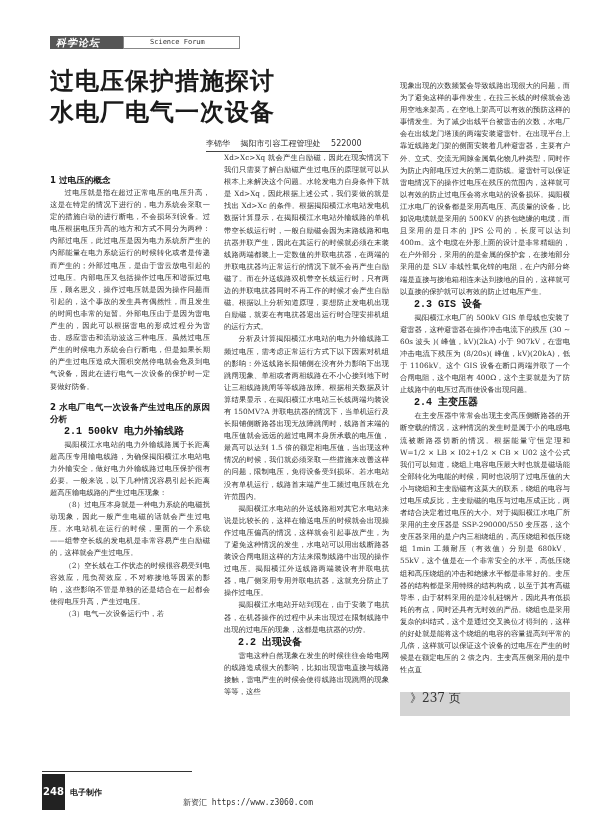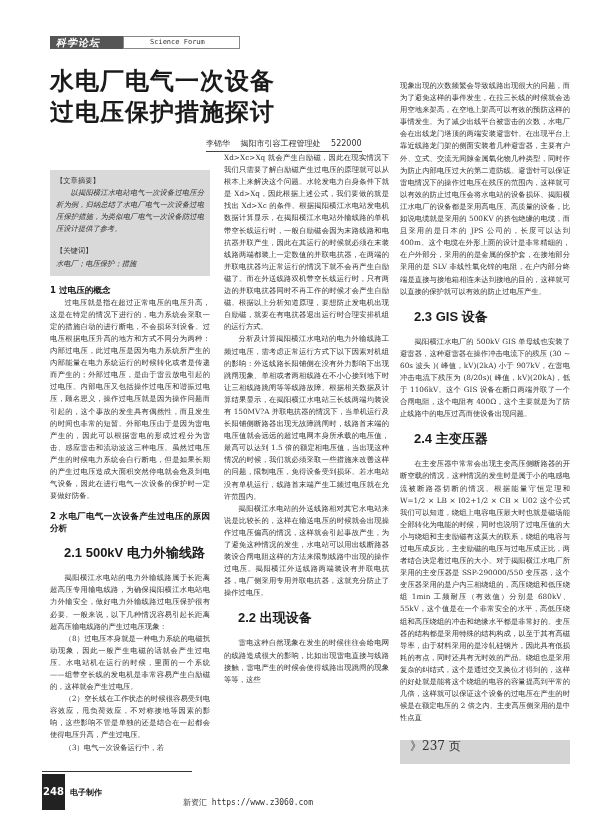--- a/index.html
+++ b/index.html
@@ -16,70 +16,64 @@
             color:#333; border-bottom:1px solid #444; padding-bottom:2px; white-space:nowrap; }
   .byline span { margin-right:8px; }
   .col { position:absolute; font-size:7.3px; line-height:12.1px; color:#333; text-align:justify; }
   .col p { margin:0; text-indent:2em; }
   .col p.noindent { text-indent:0; }
   .abstract { background:#d9d9d9; padding:5px 6px 6px 6px; margin-bottom:8px; font-family:"DejaVu Serif", serif; font-style:italic; }
   .abstract .lbl { font-weight:normal; font-style:normal; }
   .abstract p { margin:0; text-indent:2em; }
   .abstract .kw-gap { height:10px; }
   .h1 { font-family:"DejaVu Sans", sans-serif; font-size:8.6px; font-weight:bold; line-height:12px; color:#1a1a1a; margin:4px 0 1px 0; text-indent:0 !important; }
-  .h2 { font-family:Liberation Sans, sans-serif; font-size:13px; font-weight:bold; line-height:12px; color:#1a1a1a; padding-left:14px; margin:13px 0; }
+  .h2 { font-family:Liberation Mono, monospace; font-size:10px; font-weight:bold; line-height:12px; color:#1a1a1a; padding-left:14px; margin:1px 0; }
   .cont-box { background:#d4d4d4; height:24px; margin-top:16px; padding-left:10px; font-size:12px; line-height:13px; color:#333; }
   .footer-line { position:absolute; left:42px; top:771px; width:150px; height:0; border-top:1px solid #333; }
   .footer { position:absolute; left:42px; top:774px; display:flex; align-items:center; }
   .page-num { background:#222; color:#fff; font-family:"DejaVu Sans", sans-serif; font-size:10px; font-weight:bold; padding:12px 1px; line-height:12px; }
   .mag { font-family:"DejaVu Sans", sans-serif; font-size:8px; font-weight:bold; margin-left:5px; color:#222;text-align:center; }
   .watermark { position:absolute; left:0; width:496px; top:797px; text-align:center; font-family:"DejaVu Sans Mono", monospace;
                font-size:8px; color:#333; }
 </style>
 </head>
 <body>
 
 <div class="header-bar">
   <div class="cat">科学论坛</div>
   <div class="forum">Science Forum</div>
 </div>
 
 <div class="title">
+  <div>过电压保护措施探讨</div>
   <div>水电厂电气一次设备</div>
-  <div>过电压保护措施探讨</div>
 </div>
 
 <div class="byline">
   <span>李锦华</span>
   <span>揭阳市引容工程管理处</span>
   <span style="margin-right:0">522000</span>
 </div>
 
 <div class="col" style="left:50px; top:170px; width:160px;">
-  <div class="abstract">
-    <div class="lbl">【文章摘要】</div>
-    <p>以揭阳横江水电站电气一次设备过电压分析为例，归纳总结了水电厂电气一次设备过电压保护措施，为类似电厂电气一次设备防过电压设计提供了参考。</p>
-    <div class="kw-gap"></div>
-    <div class="lbl">【关键词】</div>
-    <div>水电厂；电压保护；措施</div>
-  </div>
   <div class="h1">1  过电压的概念</div>
   <p>过电压就是指在超过正常电压的电压升高，这是在特定的情况下进行的，电力系统会采取一定的措施自动的进行断电，不会损坏到设备。过电压根据电压升高的地方和方式不同分为两种：内部过电压，此过电压是因为电力系统所产生的内部能量在电力系统运行的时候转化或者是传递而产生的；外部过电压，是由于雷云放电引起的过电压。内部电压又包括操作过电压和谐振过电压，顾名思义，操作过电压就是因为操作问题而引起的，这个事故的发生具有偶然性，而且发生的时间也非常的短暂。外部电压由于是因为雷电产生的，因此可以根据雷电的形成过程分为雷击、感应雷击和流动波这三种电压。虽然过电压产生的时候电力系统会自行断电，但是如果长期的产生过电压造成大面积突然停电就会危及到电气设备，因此在进行电气一次设备的保护时一定要做好防备。</p>
   <div class="h1" style="margin-top:8px">2  水电厂电气一次设备产生过电压的原因分析</div>
   <div class="h2">2.1  500kV 电力外输线路</div>
   <p>揭阳横江水电站的电力外输线路属于长距离超高压专用输电线路，为确保揭阳横江水电站电力外输安全，做好电力外输线路过电压保护很有必要。一般来说，以下几种情况容易引起长距离超高压输电线路的产生过电压现象：</p>
   <p>（8）过电压本身就是一种电力系统的电磁扰动现象，因此一般产生电磁的话就会产生过电压。水电站机在运行的时候，里面的一个系统——组带空长线的发电机是非常容易产生自励磁的，这样就会产生过电压。</p>
   <p>（2）空长线在工作状态的时候很容易受到电容效应，甩负荷效应，不对称接地等因素的影响，这些影响不管是单独的还是结合在一起都会使得电压升高，产生过电压。</p>
   <p>（3）电气一次设备运行中，若</p>
 </div>
 
 <div class="col" style="left:224px; top:152px; width:165px;">
   <p class="noindent">Xd&gt;Xc&gt;Xq 就会产生自励磁，因此在现实情况下我们只需要了解自励磁产生过电压的原理就可以从根本上来解决这个问题。水轮发电力自身条件下就是 Xd&gt;Xq，因此根据上述公式，我们要做的就是找出 Xd&gt;Xc 的条件。根据揭阳横江水电站发电机数据计算显示，在揭阳横江水电站外输线路的单机带空长线运行时，一般自励磁会因为末路线路和电抗器并联产生，因此在其运行的时候就必须在末装线路两端都装上一定数值的并联电抗器，在两端的并联电抗器均正常运行的情况下就不会再产生自励磁了。而在外送线路双机带空长线运行时，只有两边的并联电抗器同时不再工作的时候才会产生自励磁。根据以上分析知道原理，要想防止发电机出现自励磁，就要在有电抗器退出运行时合理安排机组的运行方式。</p>
   <p>分析及计算揭阳横江水电站的电力外输线路工频过电压，需考虑正常运行方式下以下因素对机组的影响：外送线路长阳铺侧在没有外力影响下出现跳闸现象、单相或者两相线路在不小心接到地下时让三相线路跳闸等等线路故障。根据相关数据及计算结果显示，在揭阳横江水电站三长线两端均装设有 150MV?A 并联电抗器的情况下，当单机运行及长阳铺侧断路器出现无故障跳闸时，线路首末端的电压值就会远远的超过电网本身所承载的电压值，最高可以达到 1.5 倍的额定相电压值，当出现这种情况的时候，我们就必须采取一些措施来改善这样的问题，限制电压，免得设备受到损坏。若水电站没有单机运行，线路首末端产生工频过电压就在允许范围内。</p>
   <p>揭阳横江水电站的外送线路相对其它水电站来说是比较长的，这样在输送电压的时候就会出现操作过电压偏高的情况，这样就会引起事故产生，为了避免这种情况的发生，水电站可以用出线断路器装设合闸电阻这样的方法来限制线路中出现的操作过电压。揭阳横江外送线路两端装设有并联电抗器，电厂侧采用专用并联电抗器，这就充分防止了操作过电压。</p>
+  <p>揭阳横江水电站开站到现在，由于安装了电抗器，在机器操作的过程中从未出现过在限制线路中出现的过电压的现象，这都是电抗器的功劳。</p>
   <div class="h2">2.2  出现设备</div>
   <p>雷电这种自然现象在发生的时候往往会给电网的线路造成很大的影响，比如出现雷电直接与线路接触，雷电产生的时候会使得线路出现跳闸的现象等等，这些</p>
 </div>
 
 <div class="col" style="left:400px; top:80px; width:170px;">
   <p class="noindent">现象出现的次数频繁会导致线路出现很大的问题，而为了避免这样的事件发生，在拉三长线的时候就会选用空地来架高，在空地上架高可以有效的预防这样的事情发生。为了减少出线平台被雷击的次数，水电厂会在出线龙门塔顶的两端安装避雷针。在出现平台上靠近线路龙门架的侧面安装着几种避雷器，主要有户外、立式、交流无间隙金属氧化物几种类型，同时作为防止内部电压过大的第二道防线。避雷针可以保证雷电情况下的操作过电压在残压的范围内，这样就可以有效的防止过电压会将水电站的设备损坏。揭阳横江水电厂的设备都是采用高电压、高质量的设备，比如说电缆就是采用的 500KV 的挤包绝缘的电缆，而且采用的是日本的 JPS 公司的，长度可以达到 400m。这个电缆在外形上面的设计是非常精细的，在户外部分，采用的的是金属的保护套，在接地部分采用的是 SLV 非线性氧化锌的电阻，在户内部分终端是直接与接地箱相连来达到接地的目的，这样就可以直接的保护就可以有效的防止过电压产生。</p>
   <div class="h2">2.3  GIS 设备</div>
   <p>揭阳横江水电厂的 500kV GIS 单母线也安装了避雷器，这种避雷器在操作冲击电流下的残压 (30 ~ 60s 波头 )( 峰值，kV)(2kA) 小于 907kV，在雷电冲击电流下残压为 (8/20s)( 峰值，kV)(20kA)，低于 1106kV。这个 GIS 设备在断口两端并联了一个合闸电阻，这个电阻有 400Ω，这个主要就是为了防止线路中的电压过高而使设备出现问题。</p>
   <div class="h2">2.4  主变压器</div>
   <p>在主变压器中常常会出现主变高压侧断路器的开断空载的情况，这种情况的发生时是属于小的电感电流被断路器切断的情况。根据能量守恒定理和 W=1/2 × LB × I02+1/2 × CB × U02 这个公式我们可以知道，绕组上电容电压最大时也就是磁场能全部转化为电能的时候，同时也说明了过电压值的大小与绕组和主变励磁有这莫大的联系，绕组的电容与过电压成反比，主变励磁的电压与过电压成正比，两者结合决定着过电压的大小。对于揭阳横江水电厂所采用的主变压器是 SSP-290000/550 变压器，这个变压器采用的是户内三相绕组的，高压绕组和低压绕组 1min 工频耐压（有效值）分别是 680kV、55kV，这个值是在一个非常安全的水平，高低压绕组和高压绕组的冲击和绝缘水平都是非常好的。变压器的结构都是采用特殊的结构构成，以至于其有高磁导率，由于材料采用的是冷轧硅钢片，因此具有低损耗的有点，同时还具有无时效的产品。绕组也是采用复杂的纠结式，这个是通过交叉换位才得到的，这样的好处就是能将这个绕组的电容的容量提高到平常的几倍，这样就可以保证这个设备的过电压在产生的时候是在额定电压的 2 倍之内。主变高压侧采用的是中性点直</p>

